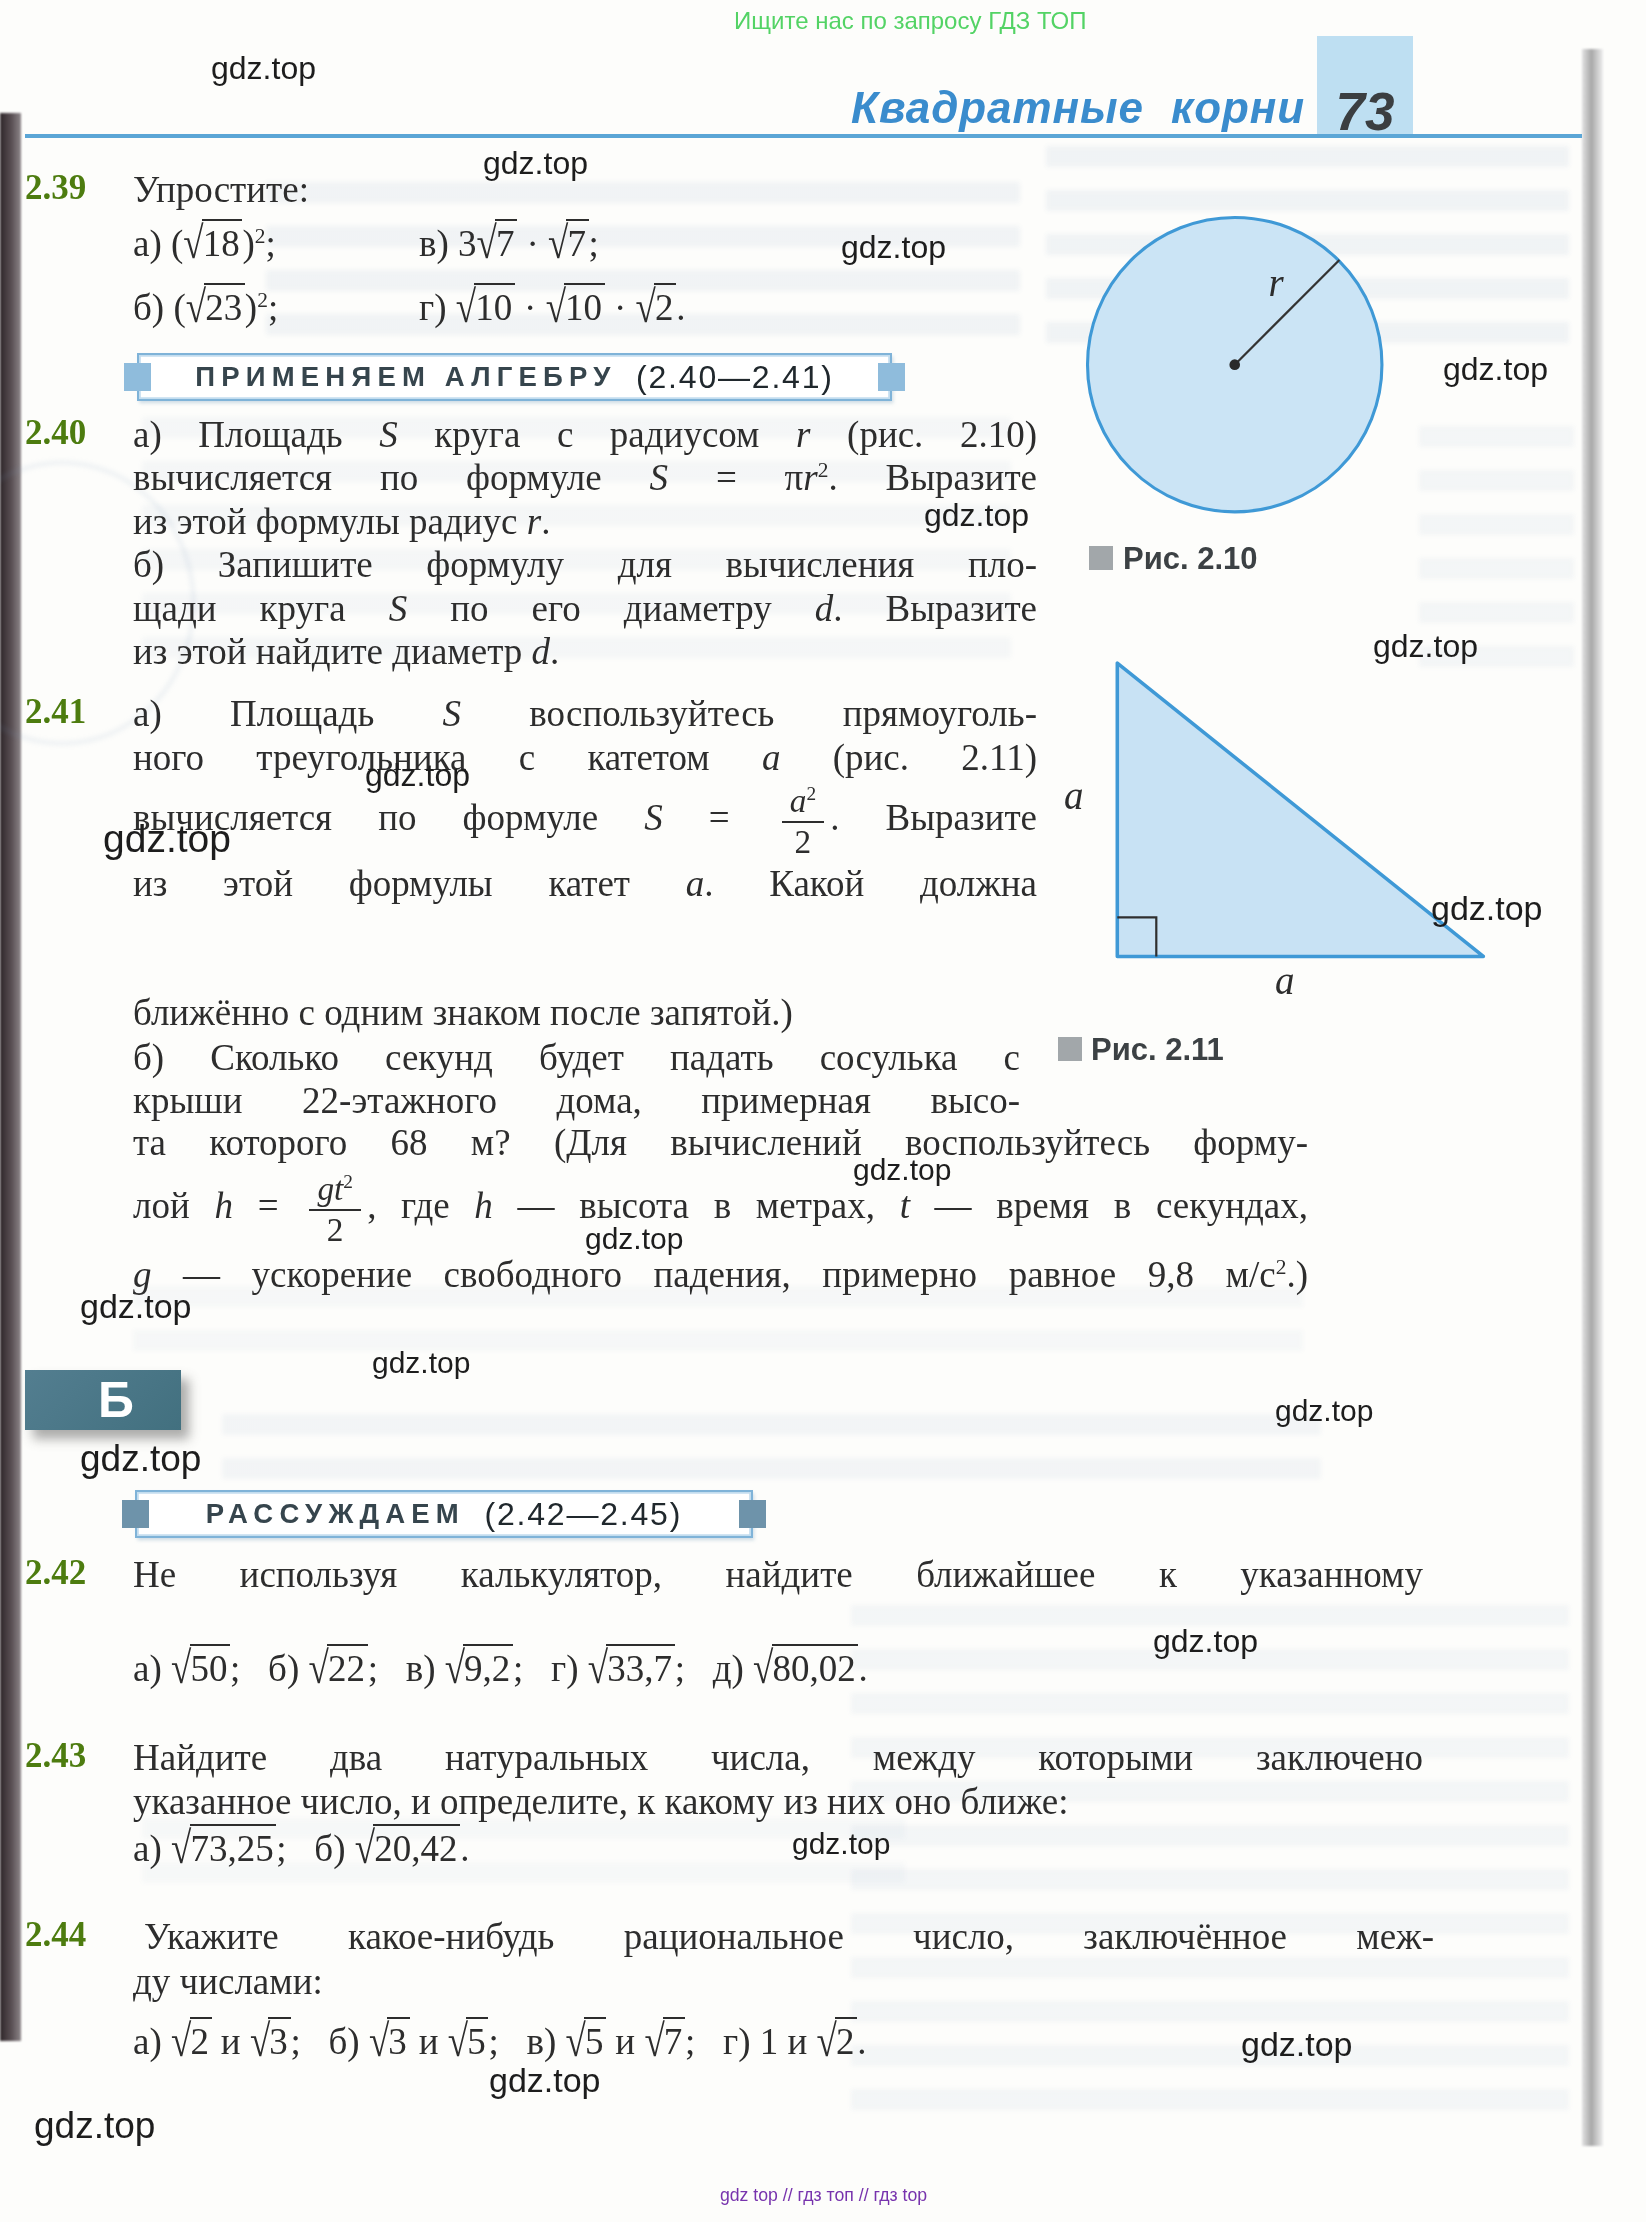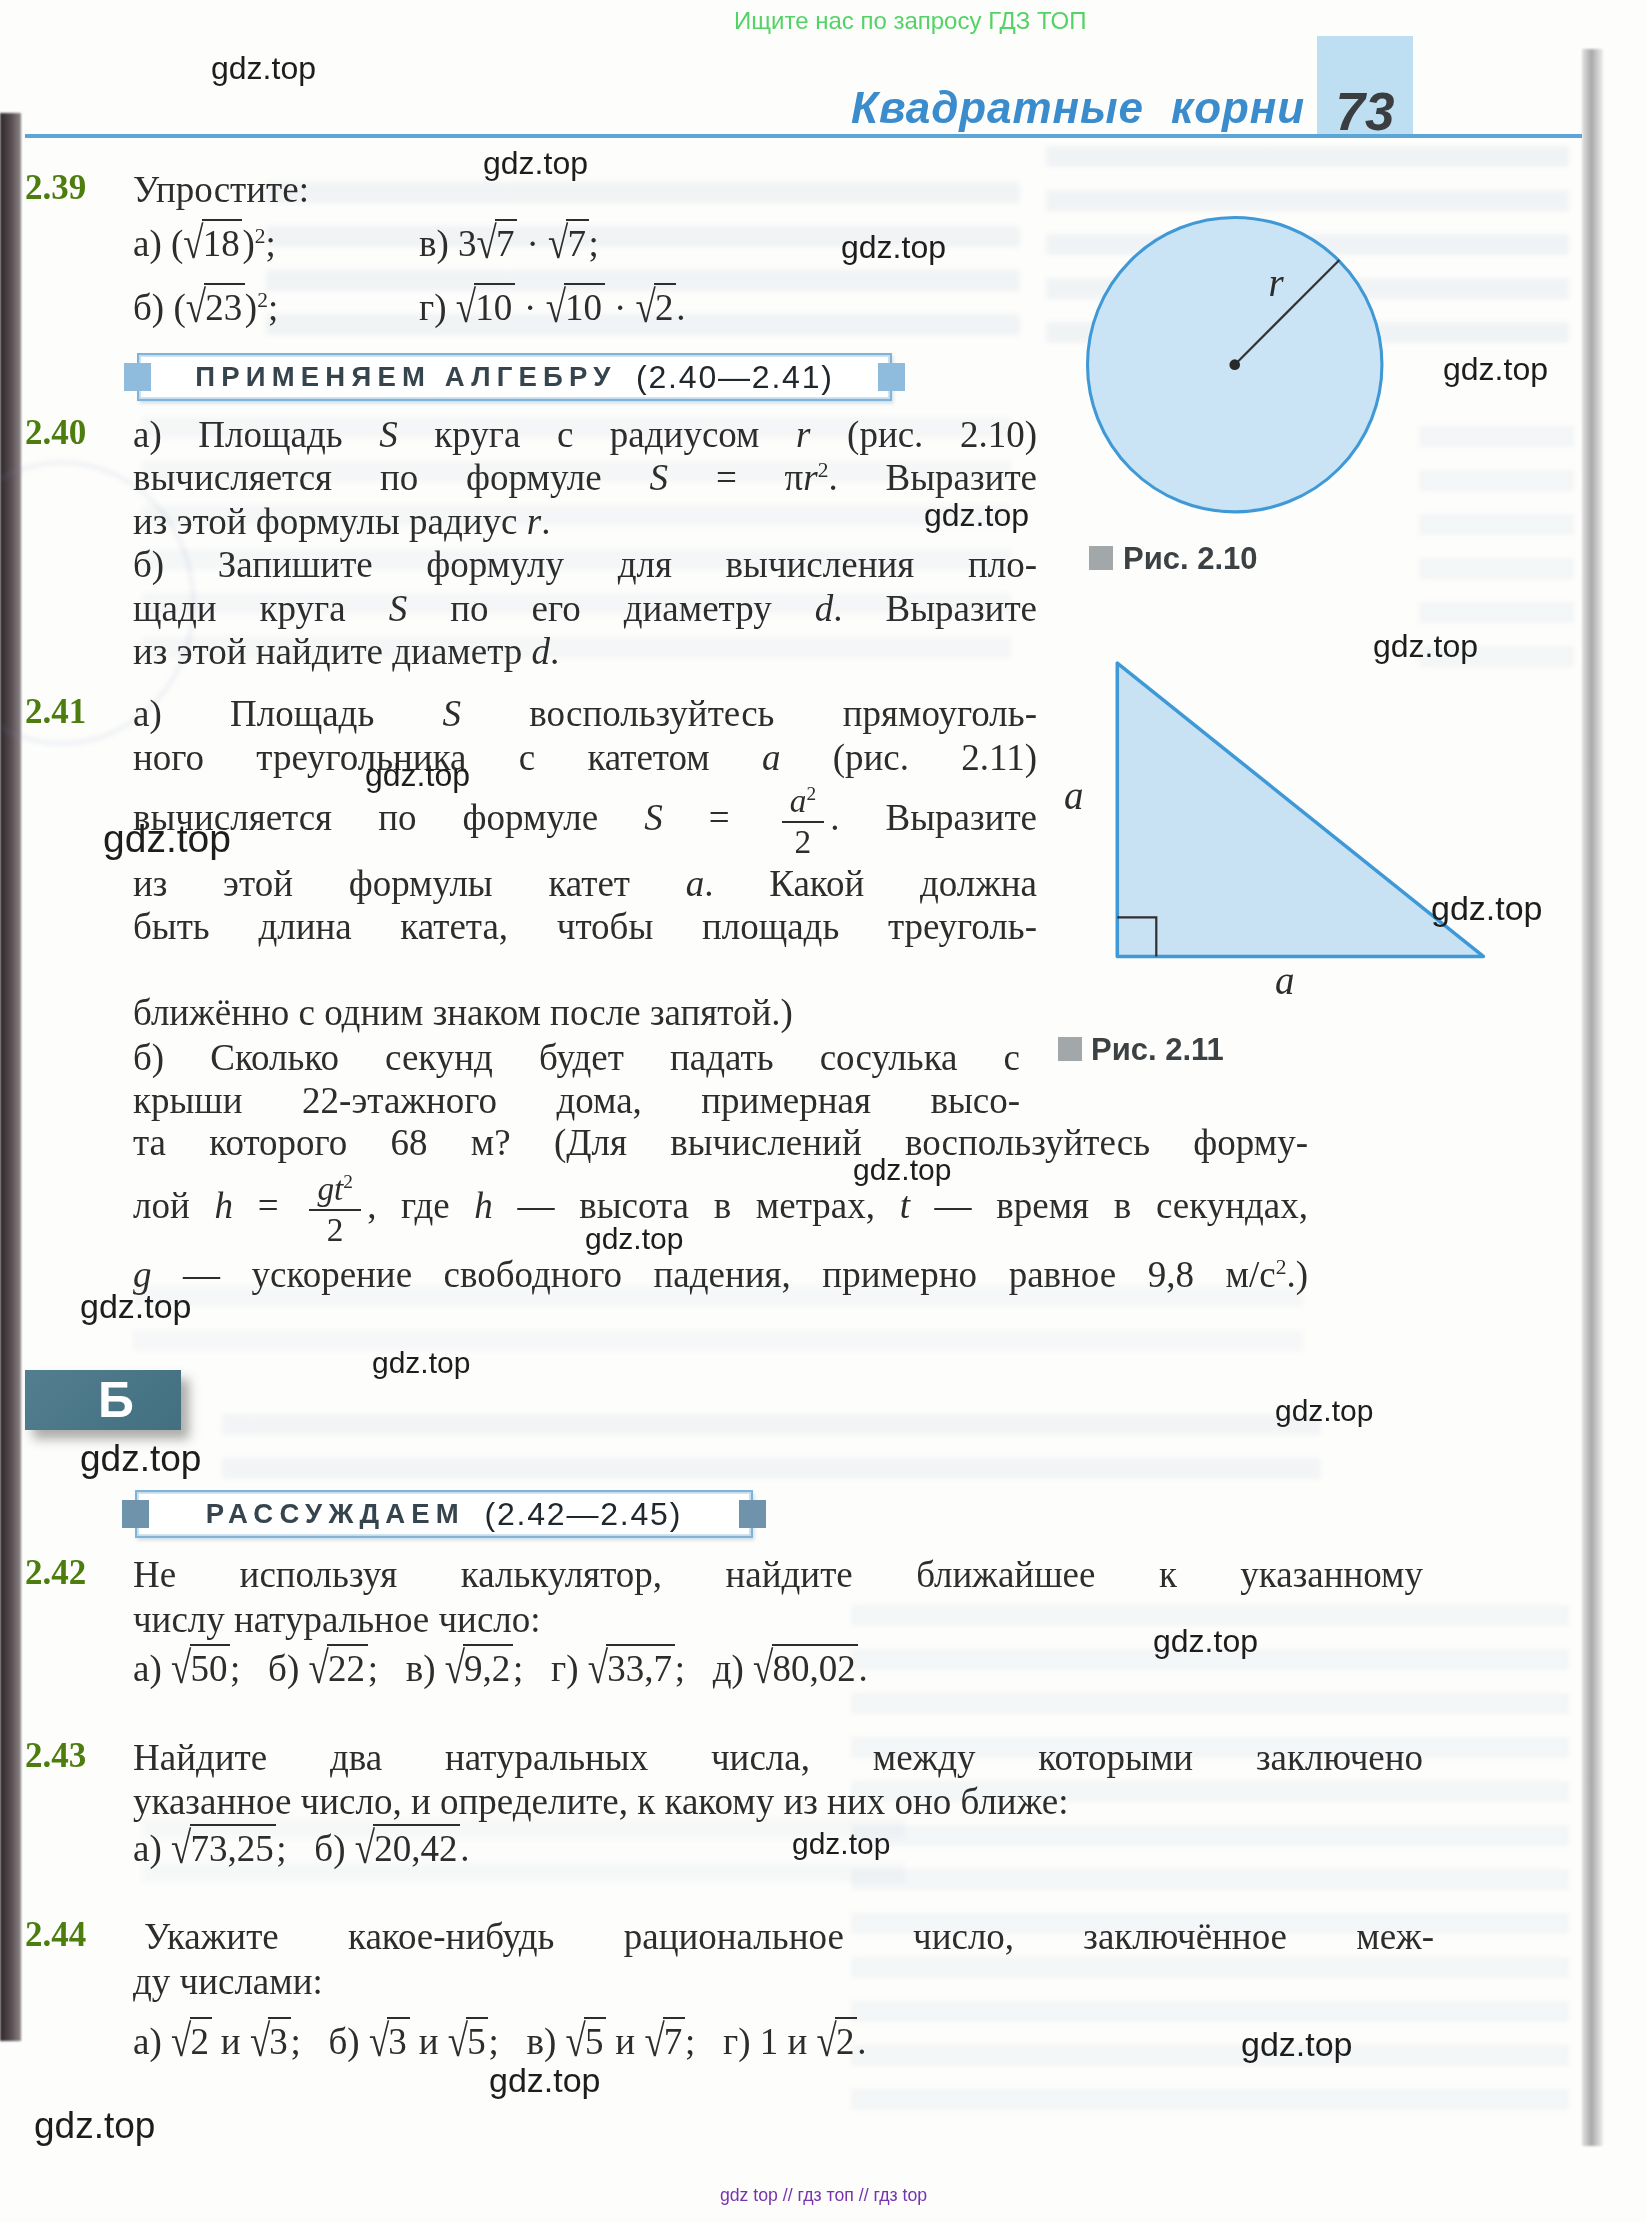--- a/index.html
+++ b/index.html
@@ -208,21 +208,20 @@
   <div class="line" style="left:133px;top:630px"><span>из этой найдите диаметр </span><span class="it">d</span><span>.</span></div>
 
   <div class="pnum" style="left:25px;top:692px">2.41</div>
   <div class="line jl w1020" style="left:133px;top:692px"><span>а) Площадь </span><span class="it">S</span><span> воспользуйтесь прямоуголь-</span></div>
   <div class="line jl w1020" style="left:133px;top:736px"><span>ного треугольника с катетом </span><span class="it">a</span><span> (рис. 2.11)</span></div>
   <div class="line jl w1020" style="left:133px;top:784px"><span>вычисляется по формуле </span><span class="it">S</span><span> = </span><span class="fr">
         <span class="fn"><span class="it">a</span><sup class="sp">2</sup></span>
         <span class="fd"><span>2</span></span>
       </span><span>. Выразите</span></div>
   <div class="line jl w1020" style="left:133px;top:862px"><span>из этой формулы катет </span><span class="it">a</span><span>. Какой должна</span></div>
-  <div class="line jl w1020" style="left:133px;top:905px"><span>быть длина катета, чтобы площадь треуголь-</span></div>
   <div class="line jl w1000" style="left:133px;top:1036px"><span>б) Сколько секунд будет падать сосулька с</span></div>
   <div class="line" style="left:133px;top:991px"><span>ближённо с одним знаком после запятой.)</span></div>
   <div class="line jl w1000" style="left:133px;top:1079px"><span>крыши 22-этажного дома, примерная высо-</span></div>
   <div class="line jl w1325" style="left:133px;top:1121px"><span>та которого 68 м? (Для вычислений воспользуйтесь форму-</span></div>
   <div class="line jl w1325" style="left:133px;top:1172px"><span>лой </span><span class="it">h</span><span> = </span><span class="fr">
         <span class="fn"><span class="it">g</span><span class="it">t</span><sup class="sp">2</sup></span>
         <span class="fd"><span>2</span></span>
       </span><span>, где </span><span class="it">h</span><span> — высота в метрах, </span><span class="it">t</span><span> — время в секундах,</span></div>
   <div class="line jl w1325" style="left:133px;top:1253px"><span class="it">g</span><span> — ускорение свободного падения, примерно равное 9,8 м/с</span><sup class="sp">2</sup><span>.)</span></div>
 
@@ -232,21 +231,20 @@
 
   <div class="banner ras" style="left:135px;top:1490px;width:618px">
     <span class="tab l"></span>
     <span class="blabel">РАССУЖДАЕМ</span>
     <span class="brange">(2.42—2.45)</span>
     <span class="tab r"></span>
   </div>
 
   <div class="pnum" style="left:25px;top:1553px">2.42</div>
   <div class="line jl w1455" style="left:133px;top:1553px"><span>Не используя калькулятор, найдите ближайшее к указанному</span></div>
-  <div class="line" style="left:133px;top:1598px"><span>числу натуральное число:</span></div>
   <div class="line" style="left:133px;top:1647px"><span>а) </span><span class="sq"><span class="rs">√</span><span class="rc">50</span></span><span>;   б) </span><span class="sq"><span class="rs">√</span><span class="rc">22</span></span><span>;   в) </span><span class="sq"><span class="rs">√</span><span class="rc">9,2</span></span><span>;   г) </span><span class="sq"><span class="rs">√</span><span class="rc">33,7</span></span><span>;   д) </span><span class="sq"><span class="rs">√</span><span class="rc">80,02</span></span><span>.</span></div>
 
   <div class="pnum" style="left:25px;top:1736px">2.43</div>
   <div class="line jl w1455" style="left:133px;top:1736px"><span>Найдите два натуральных числа, между которыми заключено</span></div>
   <div class="line" style="left:133px;top:1780px"><span>указанное число, и определите, к какому из них оно ближе:</span></div>
   <div class="line" style="left:133px;top:1827px"><span>а) </span><span class="sq"><span class="rs">√</span><span class="rc">73,25</span></span><span>;   б) </span><span class="sq"><span class="rs">√</span><span class="rc">20,42</span></span><span>.</span></div>
 
   <div class="pnum" style="left:25px;top:1915px">2.44</div>
   <div class="line jl w1455" style="left:144px;top:1915px"><span>Укажите какое-нибудь рациональное число, заключённое меж-</span></div>
   <div class="line" style="left:133px;top:1960px"><span>ду числами:</span></div>

